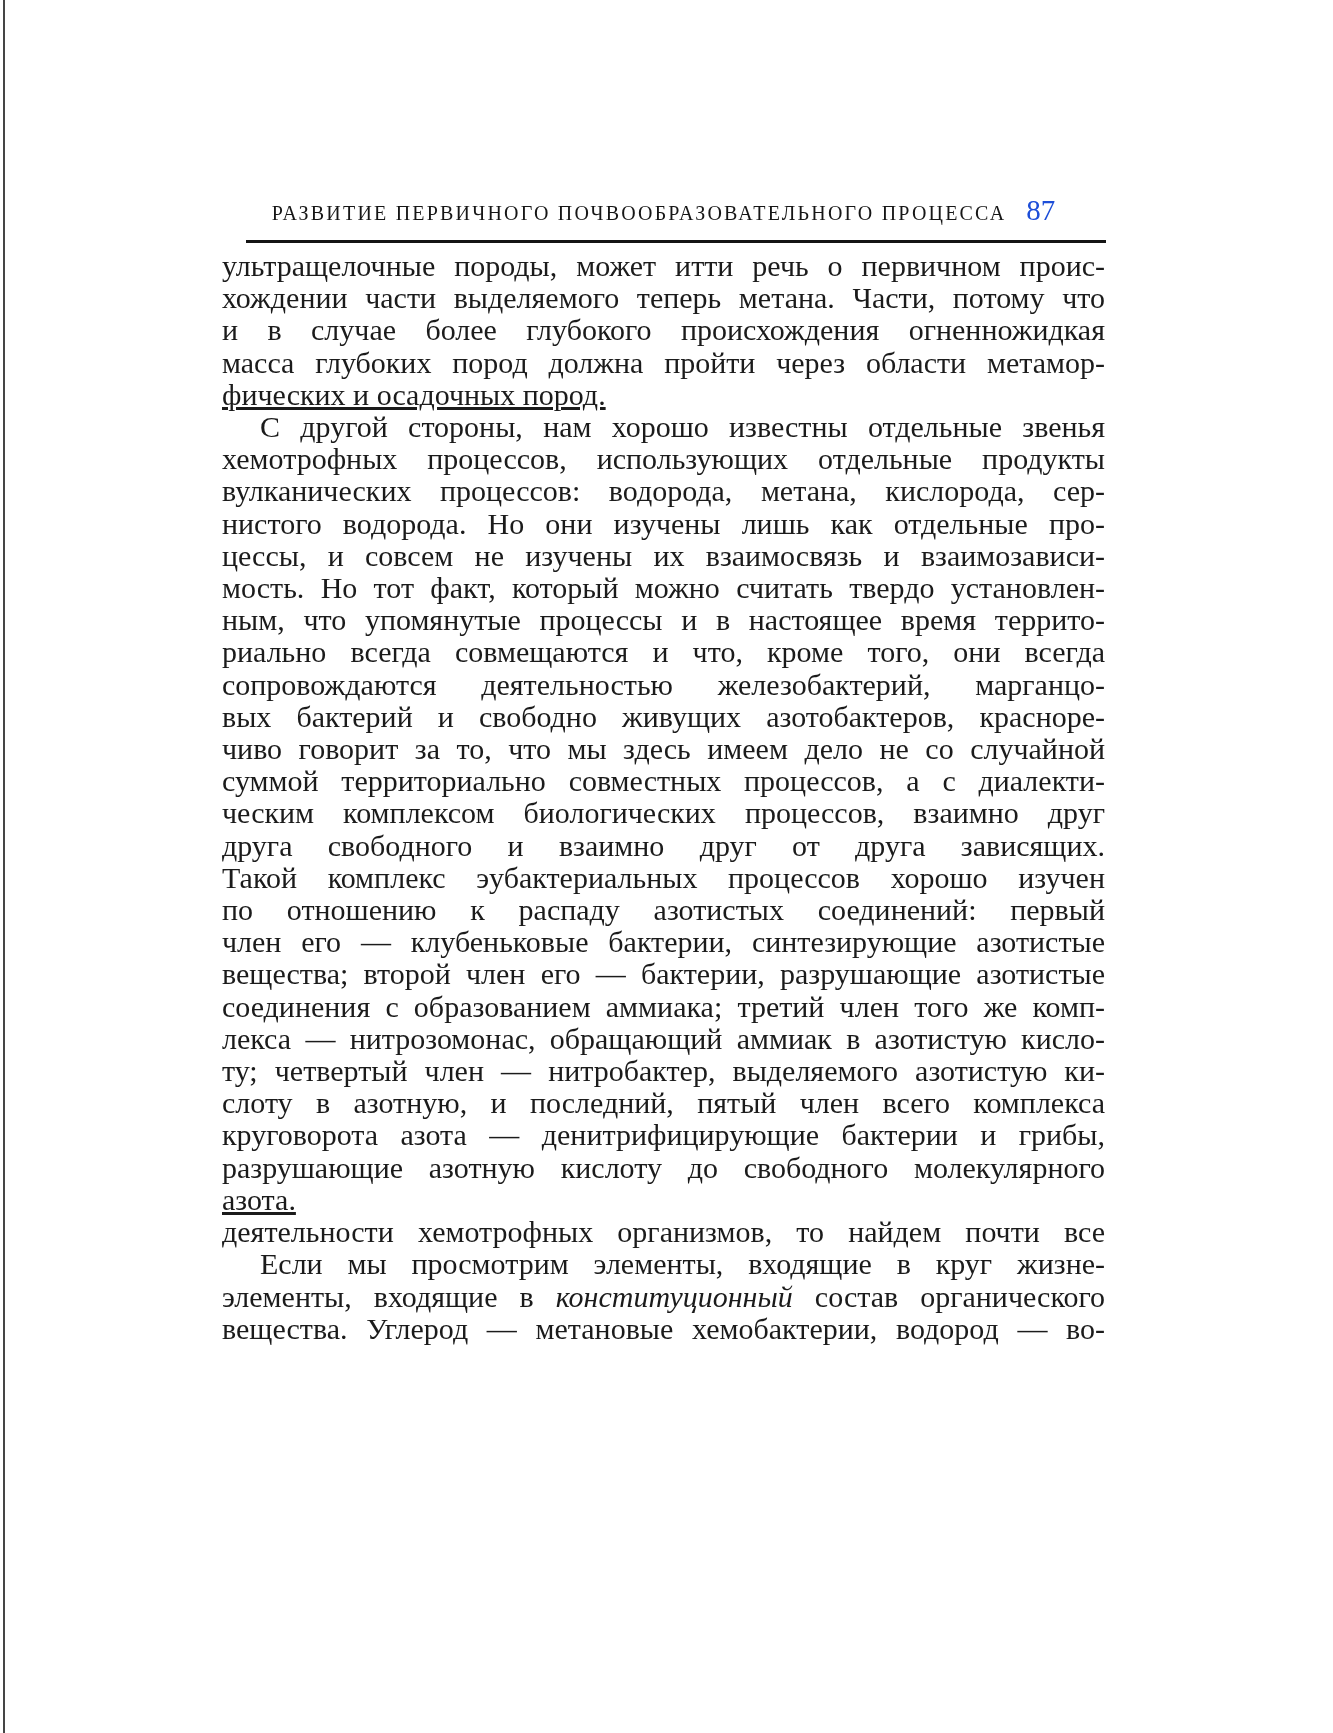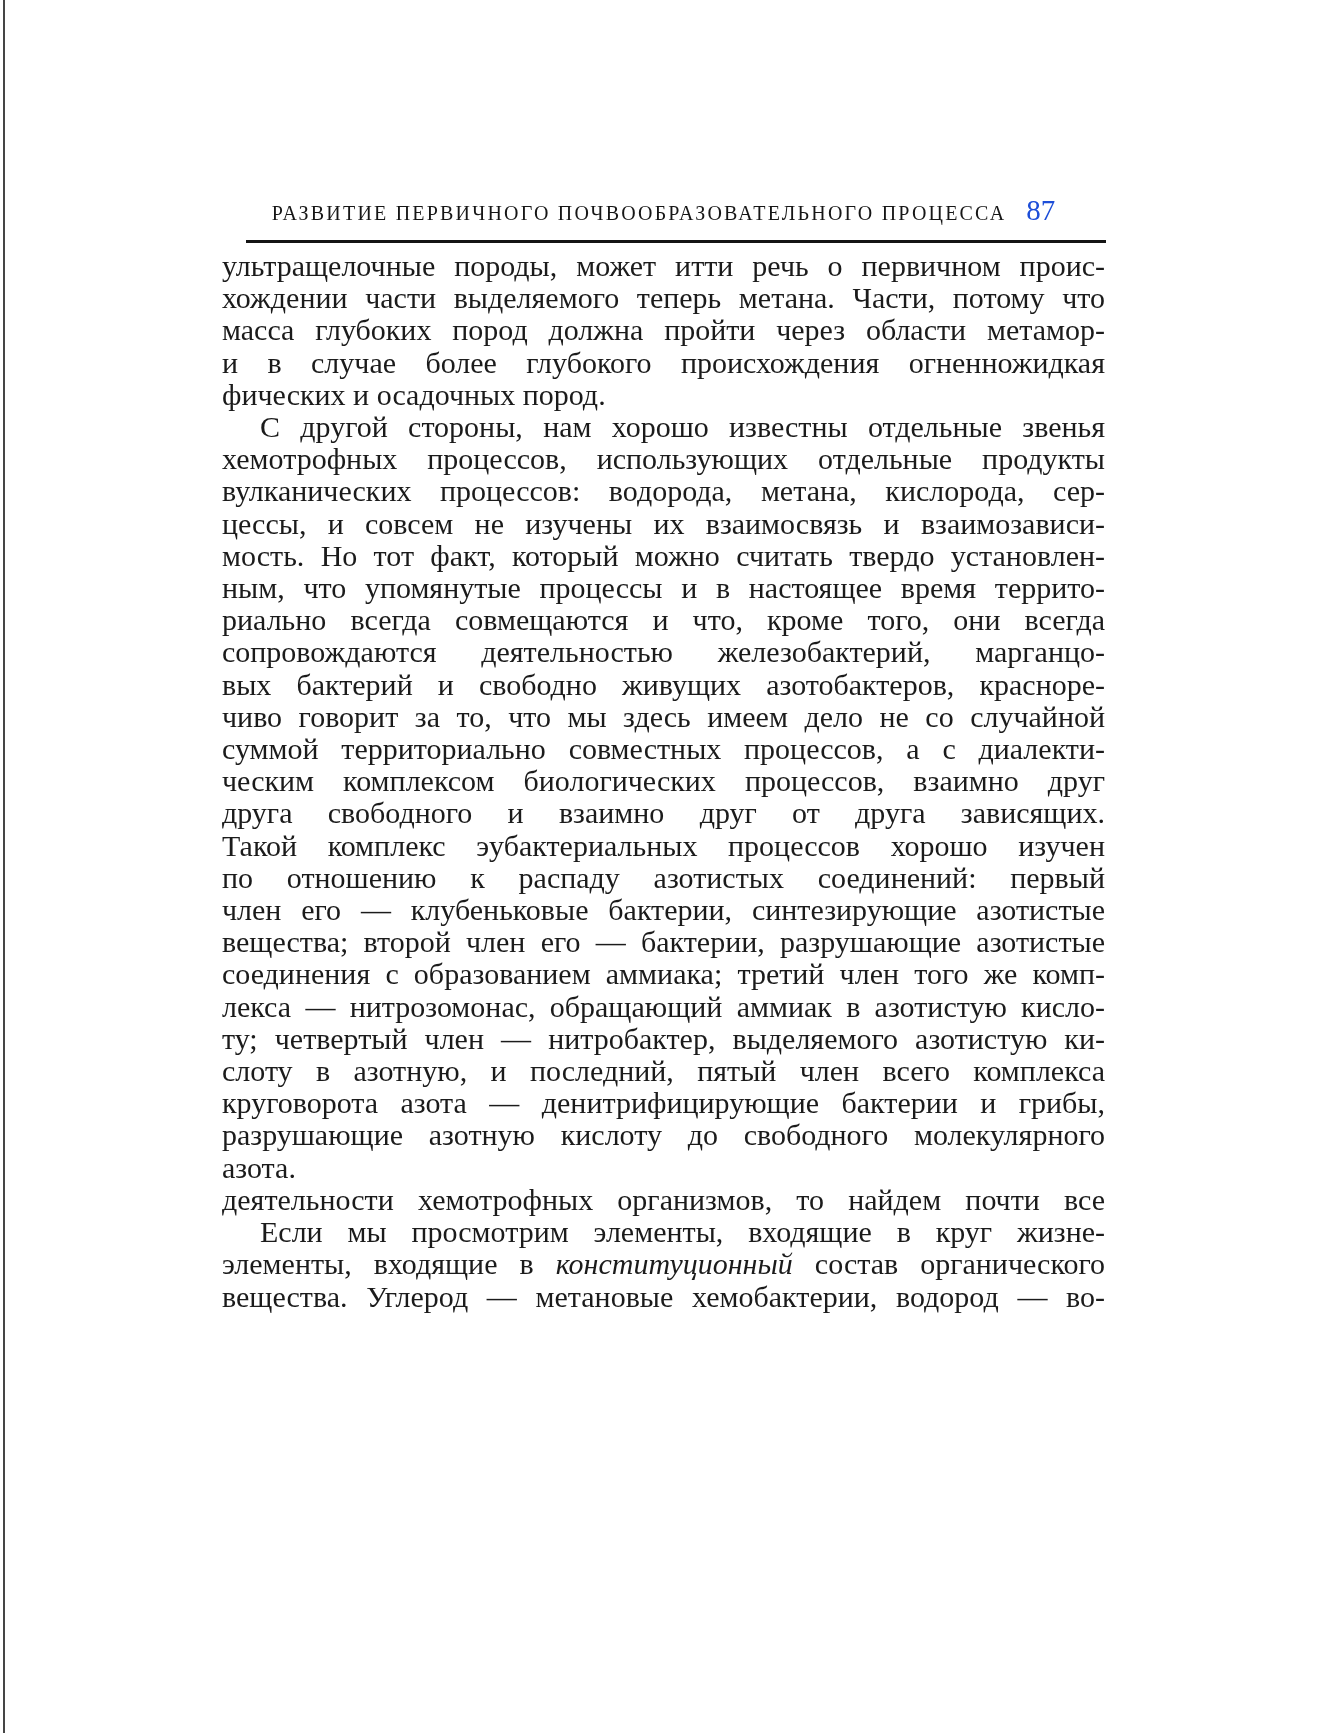--- a/index.html
+++ b/index.html
@@ -62,43 +62,44 @@
     top: 250px;
     width: 883px;
     font-size: 30px;
     line-height: 32.2px;
   }
   .line {
     text-align: justify;
     text-align-last: justify;
     white-space: normal;
   }
-  .line.end { text-align-last: left; }
+  .line.end { text-align-last: left; text-decoration: underline; }
   .line.ind { text-indent: 38px; }
   .it { font-style: italic; }
 </style>
 </head>
 <body>
 
 <div class="page">
   <div class="edge-line"></div>
   <div class="header">
     <span class="running-title">РАЗВИТИЕ ПЕРВИЧНОГО ПОЧВООБРАЗОВАТЕЛЬНОГО ПРОЦЕССА</span>
     <span class="page-number">87</span>
   </div>
   <div class="header-rule"></div>
   <div class="text-body" id="text-body">
       <div class="line">ультращелочные породы, может итти речь о первичном проис-</div>
       <div class="line">хождении части выделяемого теперь метана. Части, потому что</div>
+      <div class="line">и в случае более глубокого происхождения огненножидкая</div>
       <div class="line">масса глубоких пород должна пройти через области метамор-</div>
-      <div class="line">и в случае более глубокого происхождения огненножидкая</div>
       <div class="line end">фических и осадочных пород.</div>
       <div class="line ind">С другой стороны, нам хорошо известны отдельные звенья</div>
       <div class="line">хемотрофных процессов, использующих отдельные продукты</div>
       <div class="line">вулканических процессов: водорода, метана, кислорода, сер-</div>
+      <div class="line">нистого водорода. Но они изучены лишь как отдельные про-</div>
       <div class="line">цессы, и совсем не изучены их взаимосвязь и взаимозависи-</div>
       <div class="line">мость. Но тот факт, который можно считать твердо установлен-</div>
       <div class="line">ным, что упомянутые процессы и в настоящее время террито-</div>
       <div class="line">риально всегда совмещаются и что, кроме того, они всегда</div>
       <div class="line">сопровождаются деятельностью железобактерий, марганцо-</div>
       <div class="line">вых бактерий и свободно живущих азотобактеров, красноре-</div>
       <div class="line">чиво говорит за то, что мы здесь имеем дело не со случайной</div>
       <div class="line">суммой территориально совместных процессов, а с диалекти-</div>
       <div class="line">ческим комплексом биологических процессов, взаимно друг</div>
       <div class="line">друга свободного и взаимно друг от друга зависящих.</div>

